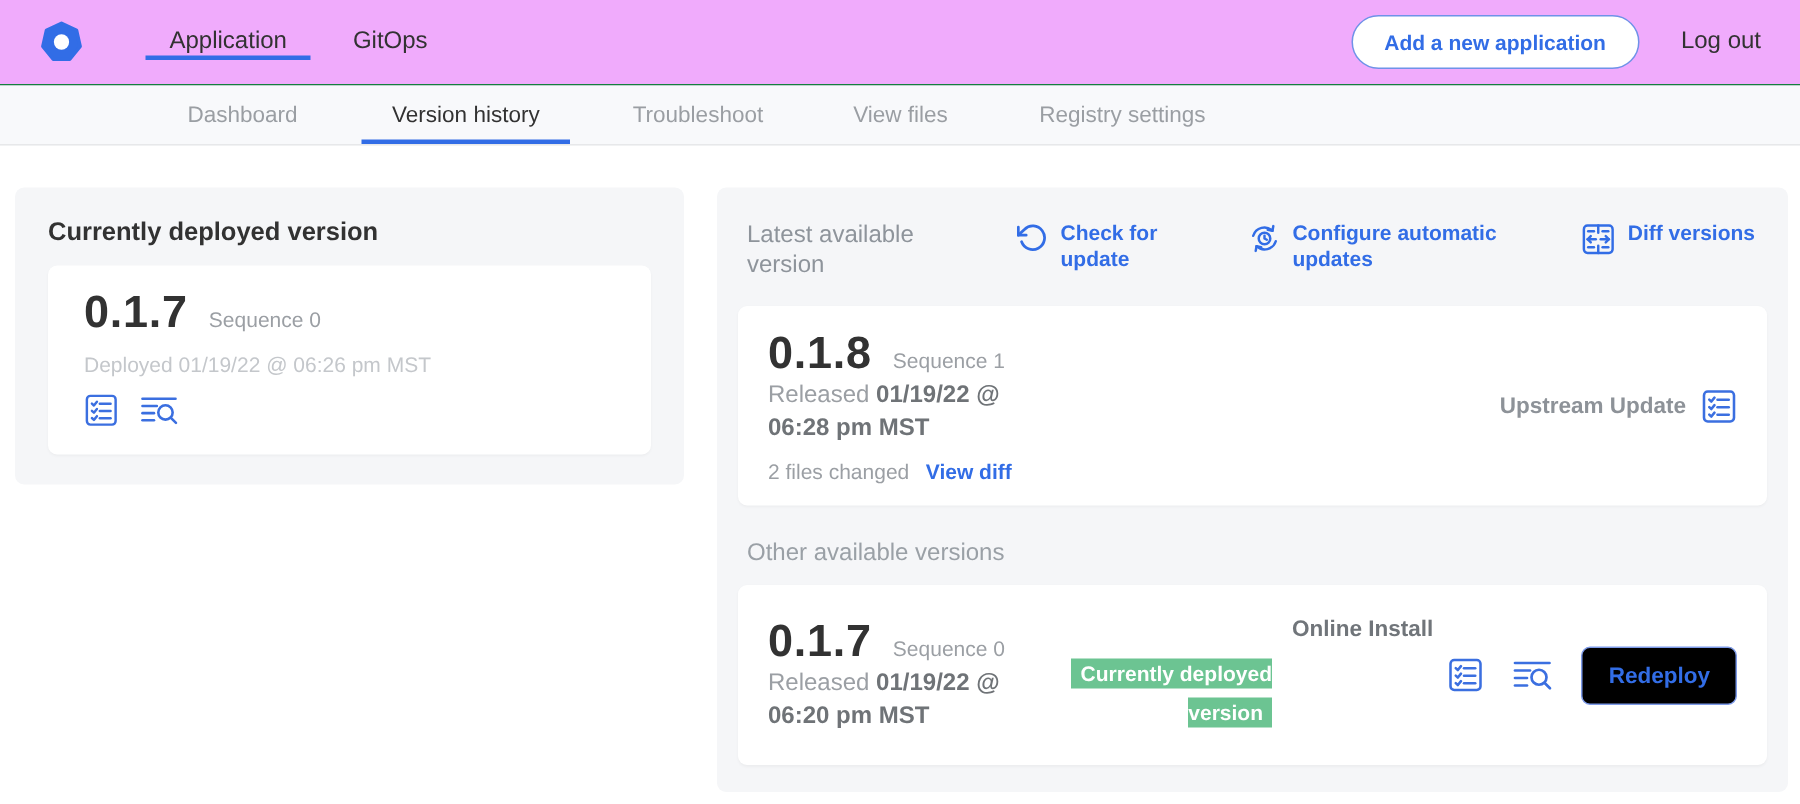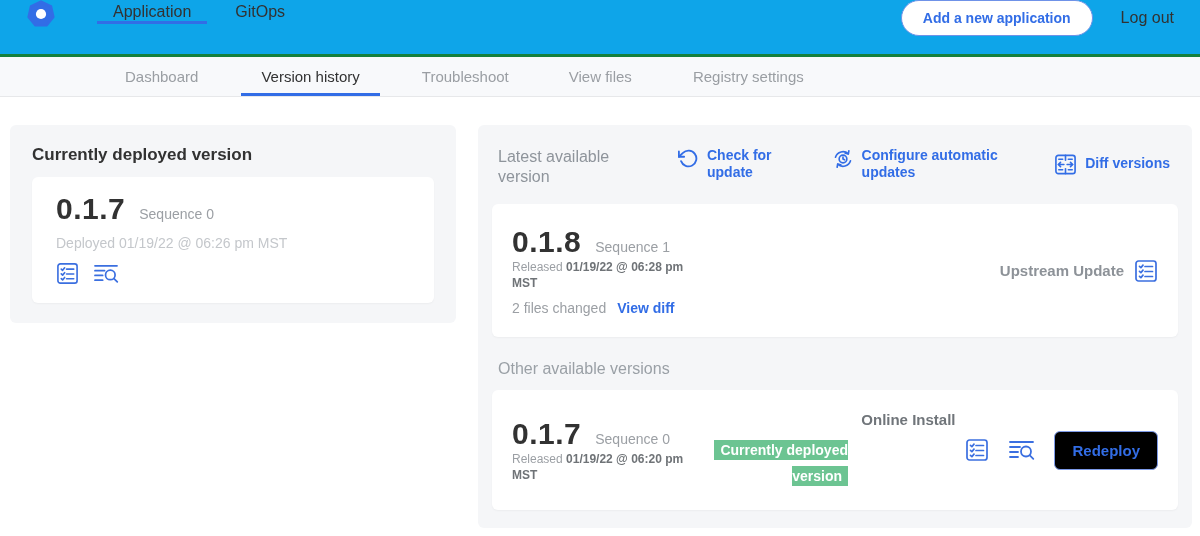--- a/index.html
+++ b/index.html
@@ -4,22 +4,22 @@
 <style>
   * { margin:0; padding:0; box-sizing:border-box; }
   html,body { background:#fff; }
   body {
     width:1200px; height:536px; position:relative; overflow:hidden;
     font-family:"Liberation Sans", sans-serif; color:#323232;
     -webkit-font-smoothing:antialiased;
   }
   
   .topbar {
-    height:57px; display:flex; align-items:flex-start;
-    border-bottom:3px solid #15803d; background:#0ea5e9; padding:0 26px 0 27px;
+    height:57px; display:flex; align-items:center;
+    border-bottom:1px solid #15803d; background:#f0abfc; padding:0 26px 0 27px;
   }
   .logo-wrap { display:flex; align-items:center; margin-right:42px; }
   .top-tabs { display:flex; align-items:stretch; gap:12px; }
   .top-tab {
     display:flex; align-items:center; padding:0 16px; font-size:16px;
     color:#323232; cursor:pointer; border-bottom:3px solid transparent; padding-top:3px;
   }
   .top-tab.active { border-bottom-color:#326de6; }
   .top-right { margin-left:auto; display:flex; align-items:center; gap:28px; }
   .add-app-btn {
@@ -61,28 +61,28 @@
   .icon-row { margin-top:11px; display:flex; align-items:center; gap:14px; color:#3b6fe0; }
   .icon-btn { display:inline-flex; cursor:pointer; color:#3b6fe0; }
   .icon-btn svg { display:block; }
 
   
   .rp-header { display:flex; align-items:flex-start; padding:6px 4px 0 6px; }
   .rp-title { width:132px; font-size:16px; color:#8e949b; line-height:1.25; }
   .rp-actions { flex:1; display:flex; justify-content:space-between; margin-left:48px; padding-right:4px; }
   .rp-link { display:flex; gap:8px; color:#326de6; font-size:14px; font-weight:bold; line-height:1.18; cursor:pointer; }
   .rp-link svg { flex:none; margin-top:1px; }
-  .rp-link.single { align-items:center; }
+  .rp-link.single { }
   .rp-link .lbl2 { display:block; }
   .w70 { width:72px; } .w140 { width:140px; }
 
   .rel-card { margin-top:17px; padding:16px 20px; height:133px; display:flex; align-items:center; }
   .rel-card.short { height:120px; margin-top:12px; }
   .rel-left { width:198px; }
-  .released { margin-top:0; font-size:12px; color:#9b9fa4; width:184px; line-height:1.35; }
+  .released { margin-top:0; font-size:16px; color:#9b9fa4; width:184px; line-height:1.35; }
   .released b { color:#6f7377; }
   .files-row { margin-top:9px; font-size:14px; color:#9b9fa4; display:flex; gap:11px; align-items:baseline; }
   .view-diff { color:#326de6; font-weight:bold; cursor:pointer; }
   .rel-mid { flex:1; padding-right:10px;text-align:right; }
   .src-label { font-size:15px; font-weight:bold; color:#8d9298; }
   .src-label.darker { color:#70757a; }
   .badge-wrap { margin-top:8px; width:138px; line-height:1.65; }
   .deployed-badge {
     background:#6cc492; color:#fff; font-size:14px; font-weight:bold;
     padding:2px 6px;

